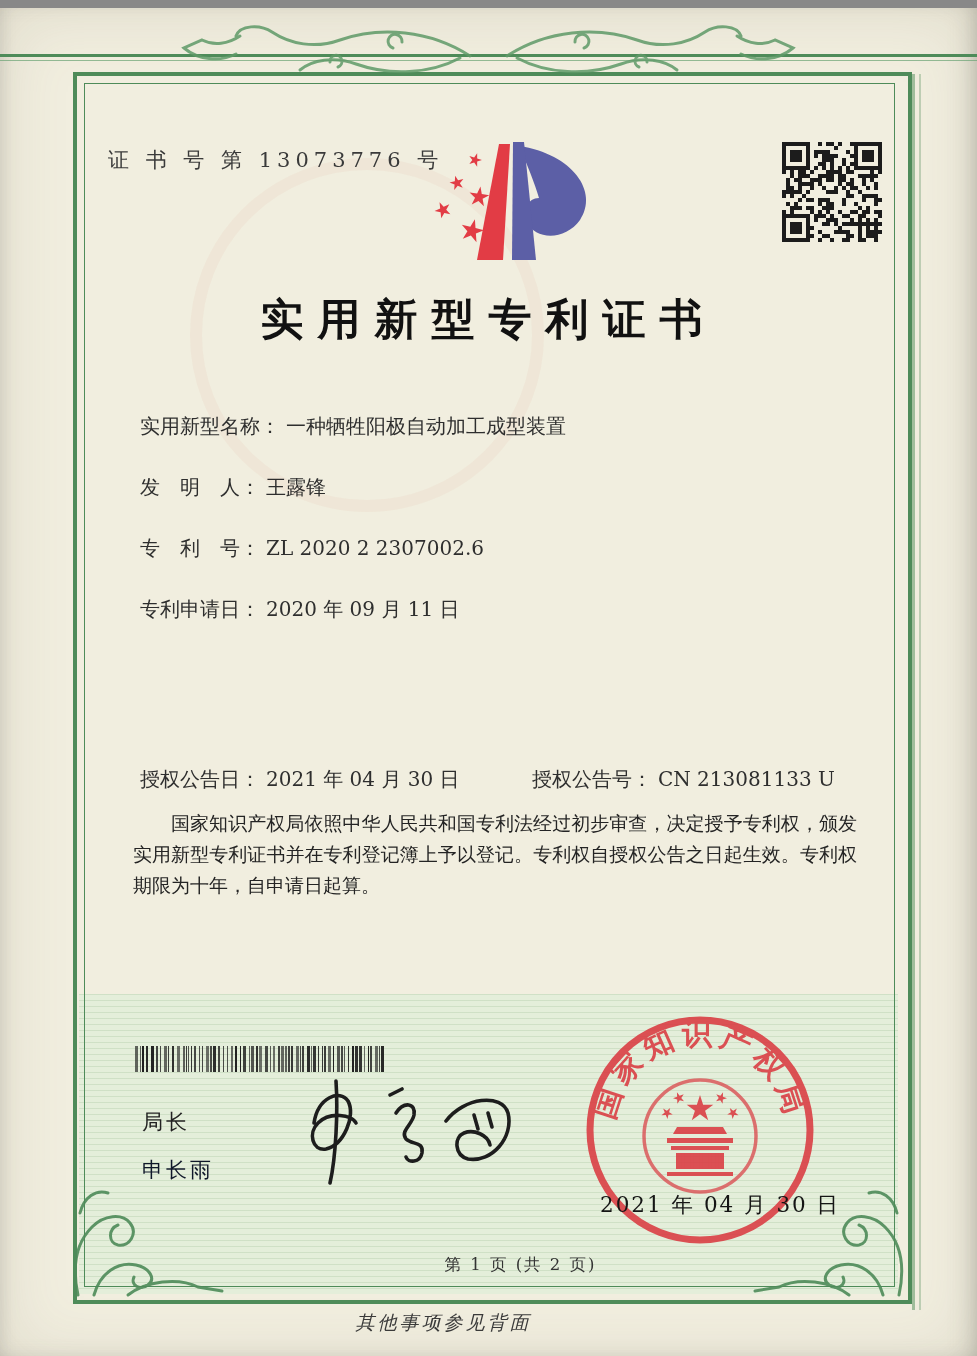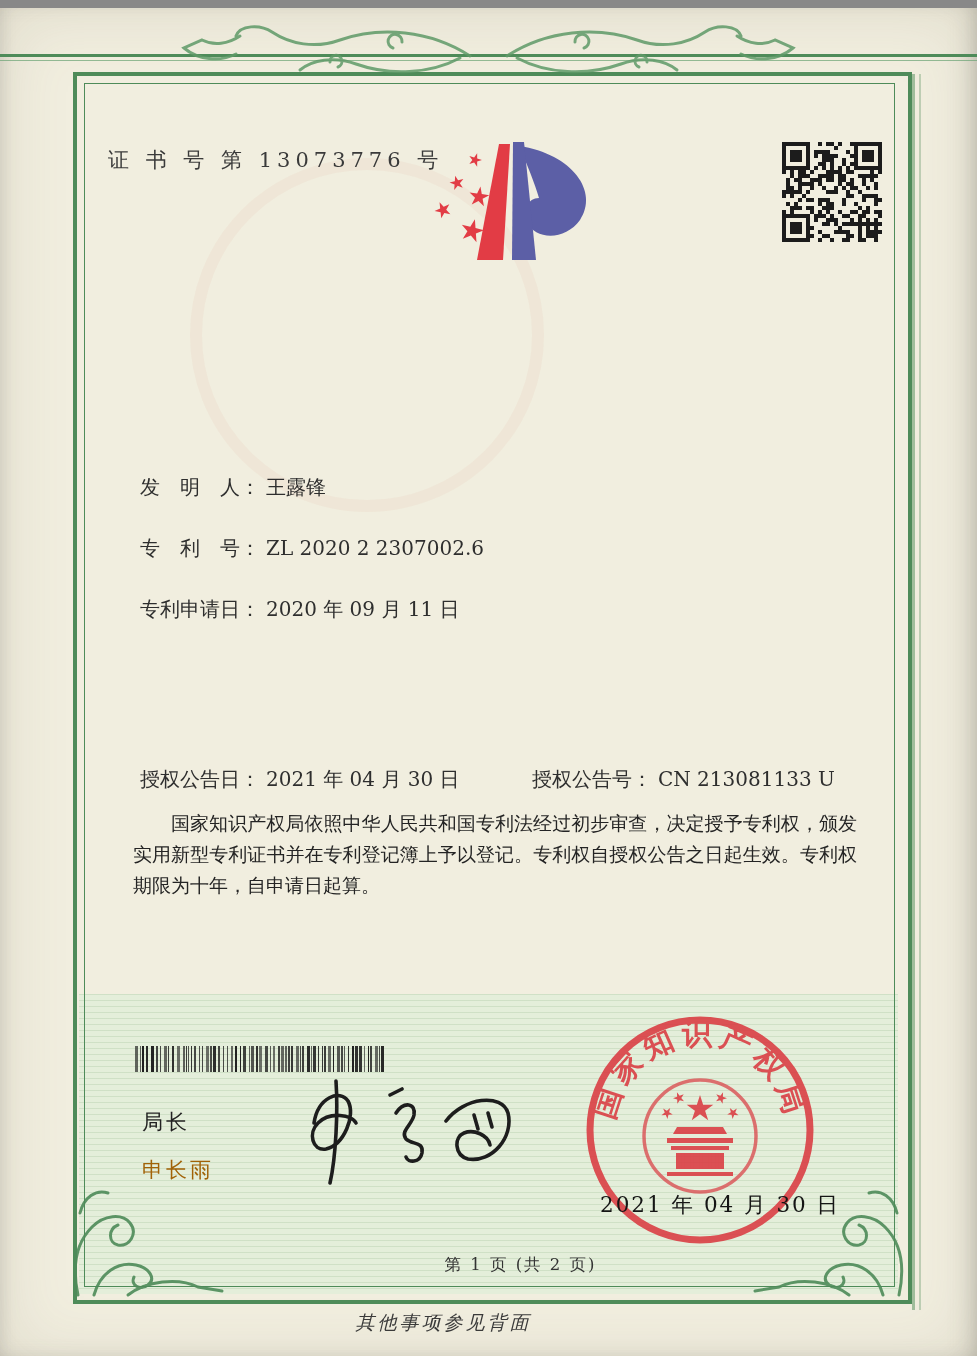--- a/index.html
+++ b/index.html
@@ -34,21 +34,21 @@
   .flabel{display:inline-block;}
   .fvalue{display:inline-block;margin-left:6px;}
   .grant-pair{display:inline-block;margin-left:66px;}
   
   .body-text{left:133px;top:800px;width:724px;z-index:4;font-size:19px;line-height:31px;text-align:justify;color:#242424;}
   .body-text p{margin:0 0 1px 0;text-indent:2em;}
   
   .barcode{left:135px;top:1038px;height:26px;z-index:4;display:flex;align-items:stretch;}
   .barcode i{display:block;}
   .director-title{left:142px;top:1100px;font-size:21px;letter-spacing:3px;z-index:4;color:#222;}
-  .director-name{left:142px;top:1148px;font-size:21px;letter-spacing:3px;z-index:4;color:#a16207;}
+  .director-name{left:142px;top:1148px;font-size:21px;letter-spacing:3px;z-index:4;color:#0f172a;}
   .signature{left:278px;top:1063px;z-index:4;}
   .seal{left:575px;top:1000px;z-index:5;}
   .seal-date{left:600px;top:1182px;font-size:21.5px;letter-spacing:2px;color:#151515;z-index:6;white-space:nowrap;}
   .page-ind{left:0;top:1246px;width:977px;text-align:center;font-size:16.5px;letter-spacing:2px;z-index:6;color:#333;padding-left:32px;}
   .back-note{left:0;top:1302px;width:887px;text-align:center;font-size:19px;letter-spacing:3px;color:#3a3a3a;z-index:4;font-style:italic;}
   .top-ornament{left:0;top:8px;z-index:3;}
   .corner-sw{left:70px;top:1175px;z-index:4;}
   .corner-se{left:752px;top:1175px;z-index:4;transform:scaleX(-1);}
 </style>
 </head>
@@ -742,21 +742,25 @@
       <i></i>
       <i></i>
       <i class="d"></i>
       <i class="d"></i>
       <i></i>
       <i></i>
       <i class="d"></i>
       <i></i>
     </div>
 
-
+  <div class="abs title">实用新型专利证书</div>
+
+  <div class="abs field-row" style="top:405px">
+    <span class="flabel">实用新型名称：</span><span class="fvalue">一种牺牲阳极自动加工成型装置</span>
+  </div>
   <div class="abs field-row" style="top:466px">
     <span class="flabel">发　明　人：</span><span class="fvalue">王露锋</span>
   </div>
   <div class="abs field-row" style="top:527px">
     <span class="flabel">专　利　号：</span><span class="fvalue">ZL 2020 2 2307002.6</span>
   </div>
   <div class="abs field-row" style="top:588px">
     <span class="flabel">专利申请日：</span><span class="fvalue">2020 年 09 月 11 日</span>
   </div>
   <div class="abs field-row" style="top:758px">

